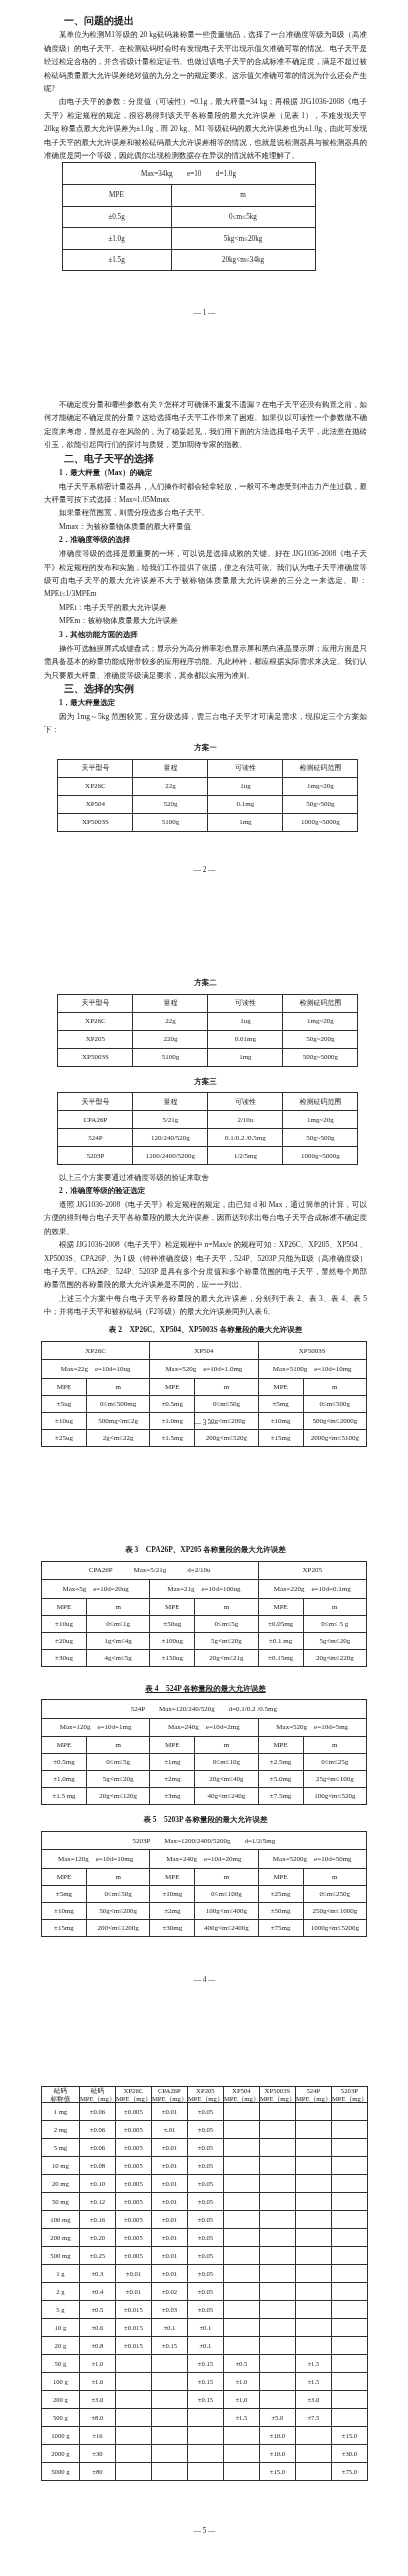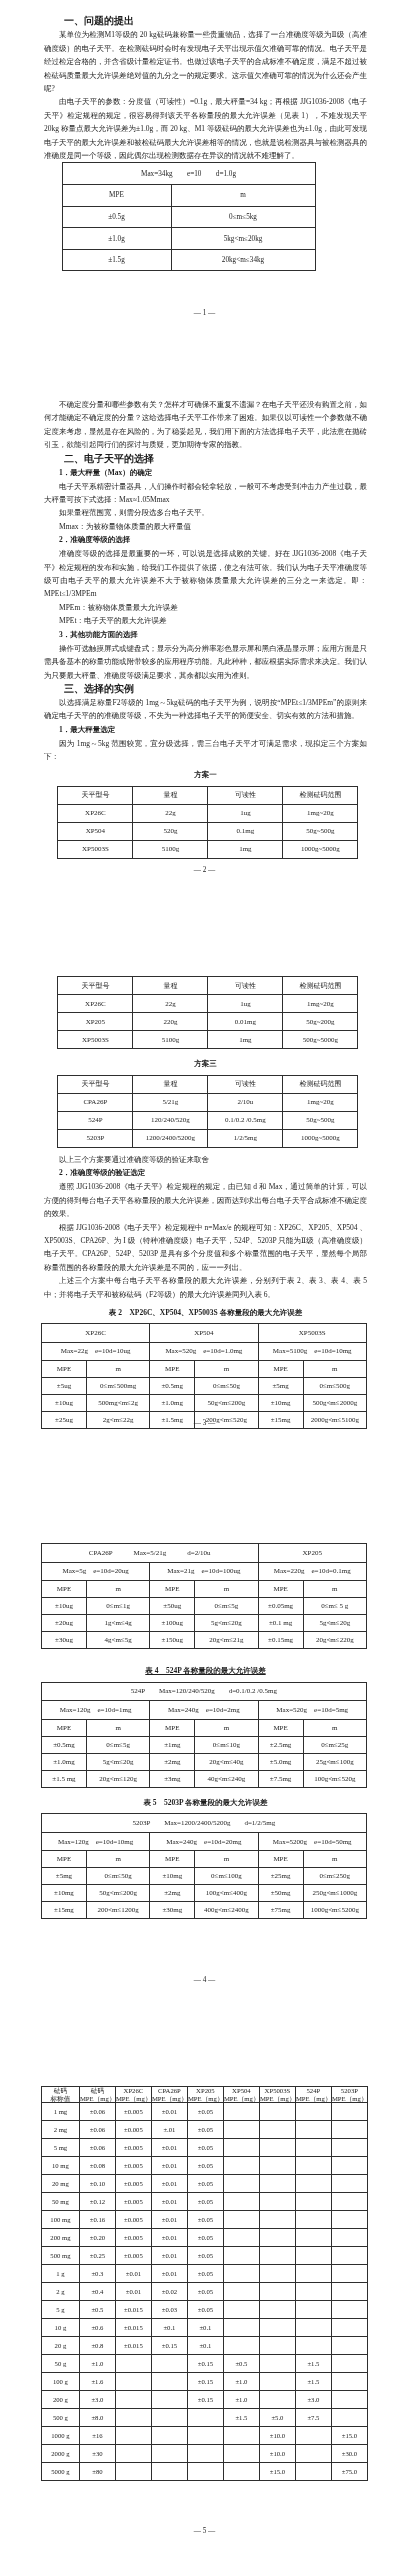--- a/index.html
+++ b/index.html
@@ -74,26 +74,25 @@
 
   <div class="block" style="top:398px;">
     <p class="body">不确定度分量和哪些参数有关？怎样才可确保不重复不遗漏？在电子天平还没有购置之前，如何才能确定不确定度的分量？这给选择电子天平工作带来了困难。如果仅以可读性一个参数做不确定度来考虑，显然是存在风险的，为了稳妥起见，我们用下面的方法选择电子天平，此法意在抛砖引玉，欲能引起同行们的探讨与质疑，更加期待专家的指教。</p>
     <h2 class="sec">二、电子天平的选择</h2>
     <h3 class="sub">1．最大秤量（Max）的确定</h3>
     <p class="body">电子天平系精密计量器具，人们操作时都会轻拿轻放，一般可不考虑受到冲击力产生过载，最大秤量可按下式选择：Max≈1.05Mmax</p>
     <p class="line">如果量程范围宽，则需分段选多台电子天平。</p>
     <p class="line">Mmax：为被称量物体质量的最大秤量值</p>
     <h3 class="sub">2．准确度等级的选择</h3>
     <p class="body">准确度等级的选择是最重要的一环，可以说是选择成败的关键。好在 JJG1036-2008《电子天平》检定规程的发布和实施，给我们工作提供了依据，使之有法可依。我们认为电子天平准确度等级可由电子天平的最大允许误差不大于被称物体质量最大允许误差的三分之一来选定。即：MPEt≤1/3MPEm</p>
+    <p class="line">MPEt：电子天平的最大允许误差</p>
     <p class="line">MPEm：被称物体质量最大允许误差</p>
-    <p class="line">MPEt：电子天平的最大允许误差</p>
     <h3 class="sub">3．其他功能方面的选择</h3>
     <p class="body">操作可选触摸屏式或键盘式；显示分为高分辨率彩色显示屏和黑白液晶显示屏；应用方面是只需具备基本的称量功能或附带较多的应用程序功能。凡此种种，都应根据实际需求来决定。我们认为只要最大秤量、准确度等级满足要求，其余都以实用为准则。</p>
     <h2 class="sec">三、选择的实例</h2>
-    <p class="body">以选择满足称量F2等级的 1mg～5kg砝码的电子天平为例，说明按“MPEt≤1/3MPEm”的原则来确定电子天平的的准确度等级，不失为一种选择电子天平的简便安全、切实有效的方法和措施。</p>
     <h3 class="sub">1．最大秤量选定</h3>
     <p class="body">因为 1mg～5kg 范围较宽，宜分级选择，需三台电子天平才可满足需求，现拟定三个方案如下：</p>
     <div class="tbl-title">方案一</div>
     <table class="plan">
       <colgroup>
           <col style="width:75px">
           <col style="width:75px">
           <col style="width:75px">
           <col style="width:75px">
         </colgroup>
@@ -123,20 +122,21 @@
             <td>5100g</td>
             <td>1mg</td>
             <td>1000g~5000g</td>
           </tr>
         </tbody>
     </table>
   </div>
   <div class="pagenum" style="top:866px;">— 2 —</div>
 
   <div class="block" style="top:976px;">
+    <div class="tbl-title" style="margin-top:0;">方案二</div>
     <table class="plan">
       <colgroup>
           <col style="width:75px">
           <col style="width:75px">
           <col style="width:75px">
           <col style="width:75px">
         </colgroup>
       <tbody>
           <tr>
             <td>天平型号</td>
@@ -262,20 +262,21 @@
             <td>200g&lt;m≤520g</td>
             <td>±15mg</td>
             <td>2000g&lt;m≤5100g</td>
           </tr>
         </tbody>
     </table>
   </div>
   <div class="pagenum" style="top:1419px;">— 3 —</div>
 
   <div class="block" style="top:1543px;">
+    <div class="tbl-title" style="margin-top:0;">表 3　CPA26P、XP205 各称量段的最大允许误差</div>
     <table class="t6col">
       <colgroup>
           <col style="width:45px">
           <col style="width:63px">
           <col style="width:45px">
           <col style="width:63px">
           <col style="width:45px">
           <col style="width:63px">
         </colgroup>
       <tbody>

